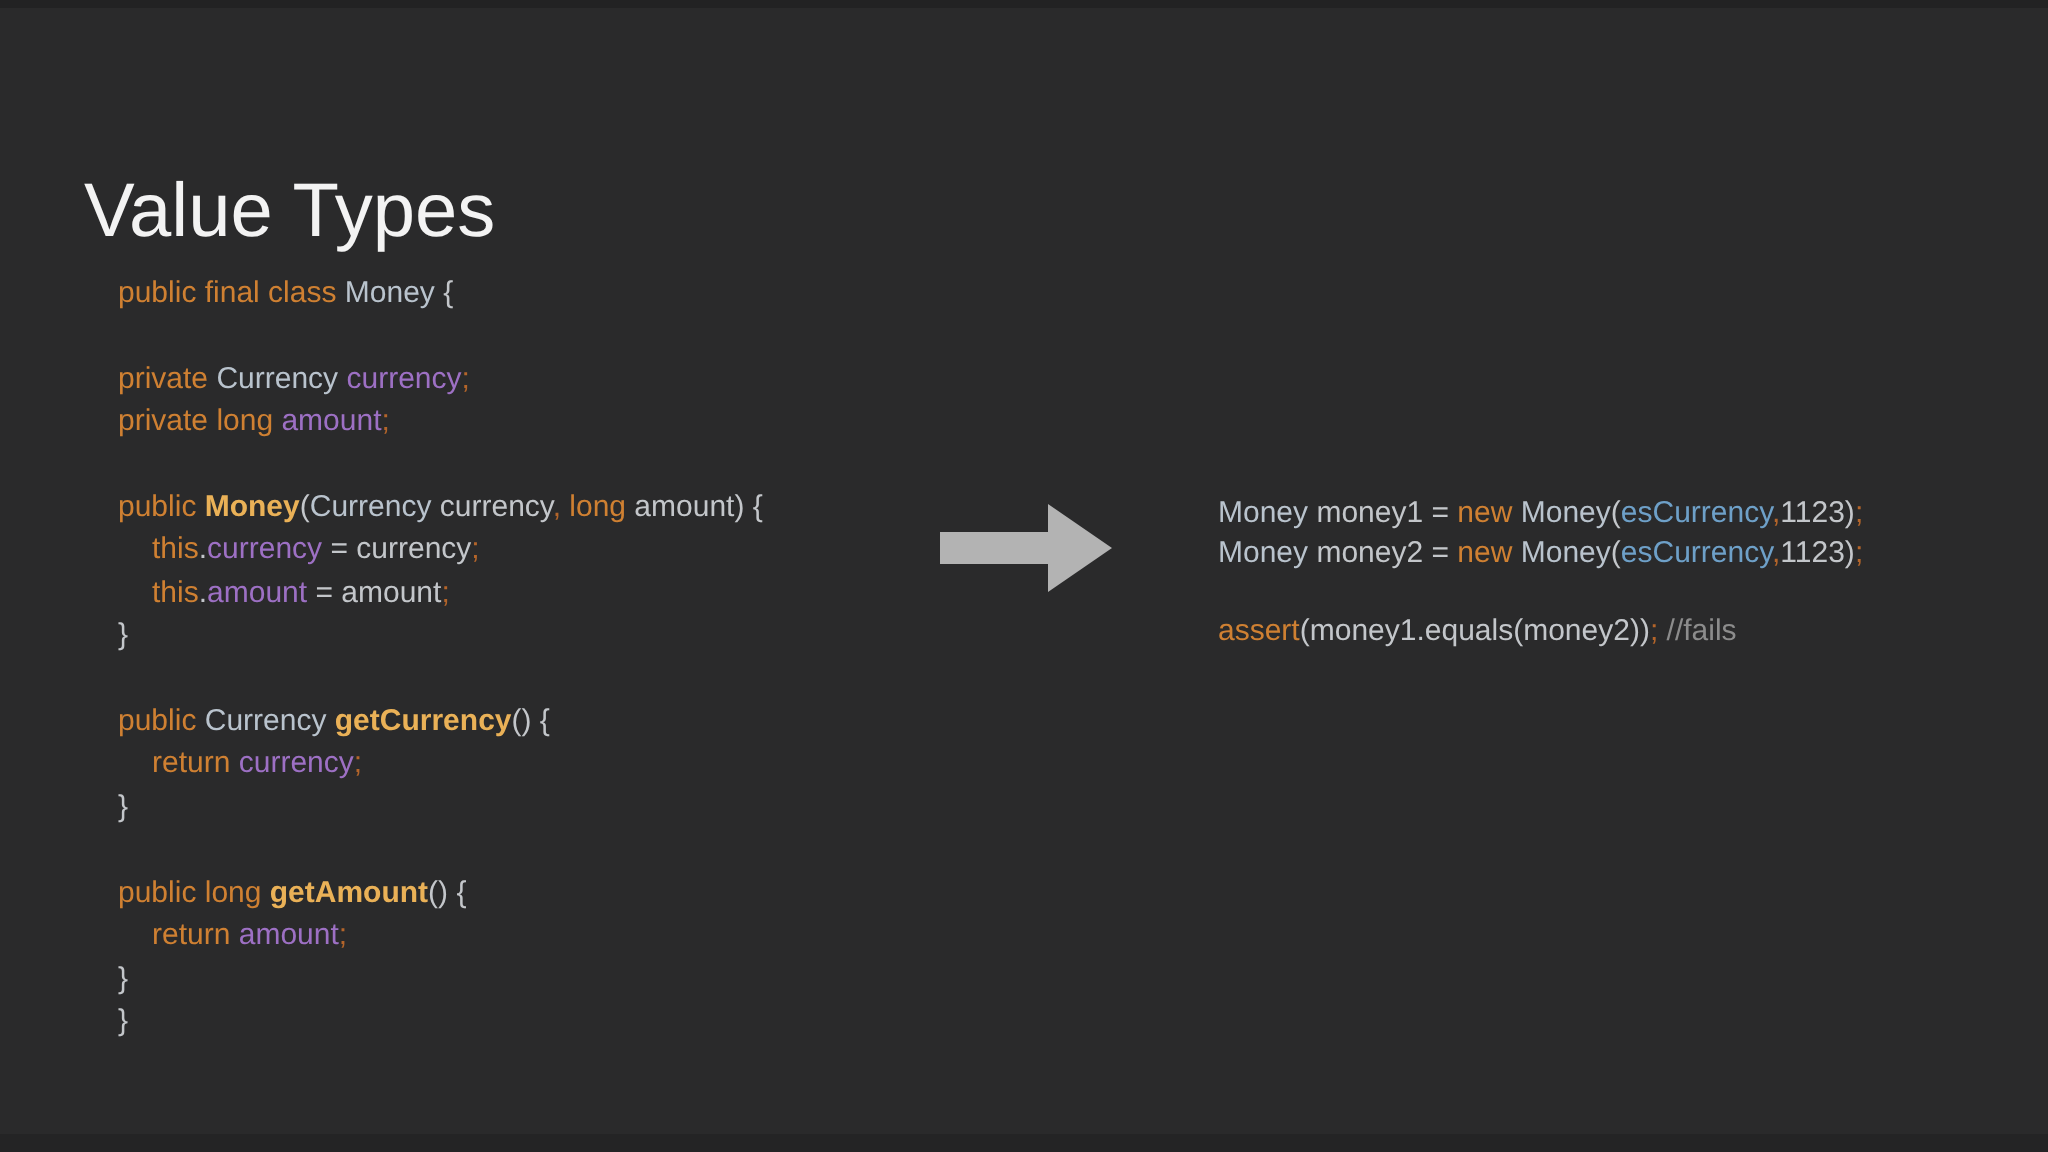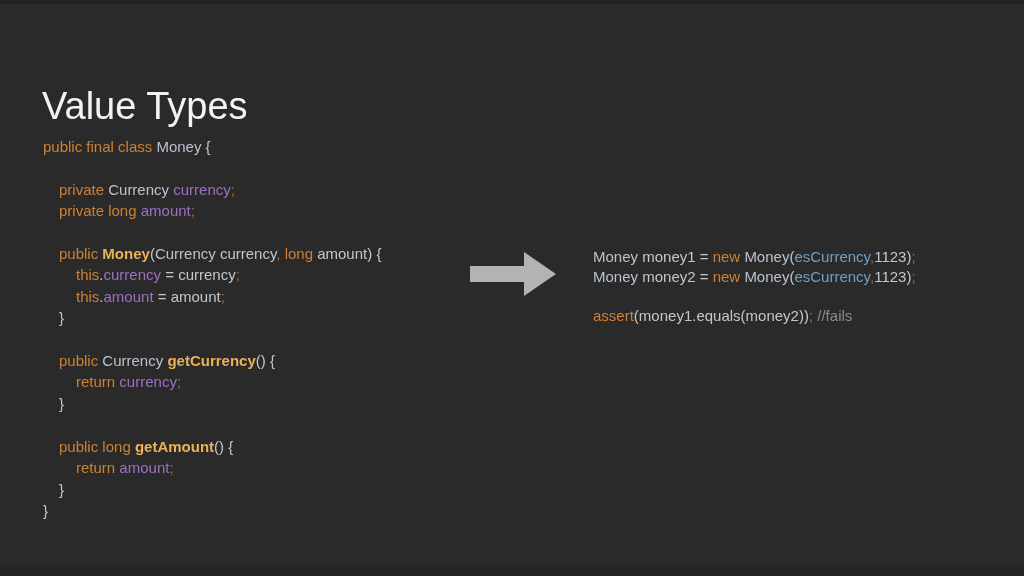--- a/index.html
+++ b/index.html
@@ -48,21 +48,21 @@
     left: 43px;
     top: 136px;
     line-height: 21.4px;
   }
   .code-right {
     left: 593px;
     top: 247px;
     line-height: 19.6px;
   }
   .code-line { white-space: pre; }
-  .indent-0 { padding-left: 0; }
+  .indent-0 { padding-left: 0; margin-left: 16px; }
   .indent-1 { padding-left: 16px; }
   .indent-2 { padding-left: 33px; }
   .arrow-wrap {
     position: absolute;
     left: 470px;
     top: 252px;
     width: 86px;
     height: 44px;
   }
 </style>

